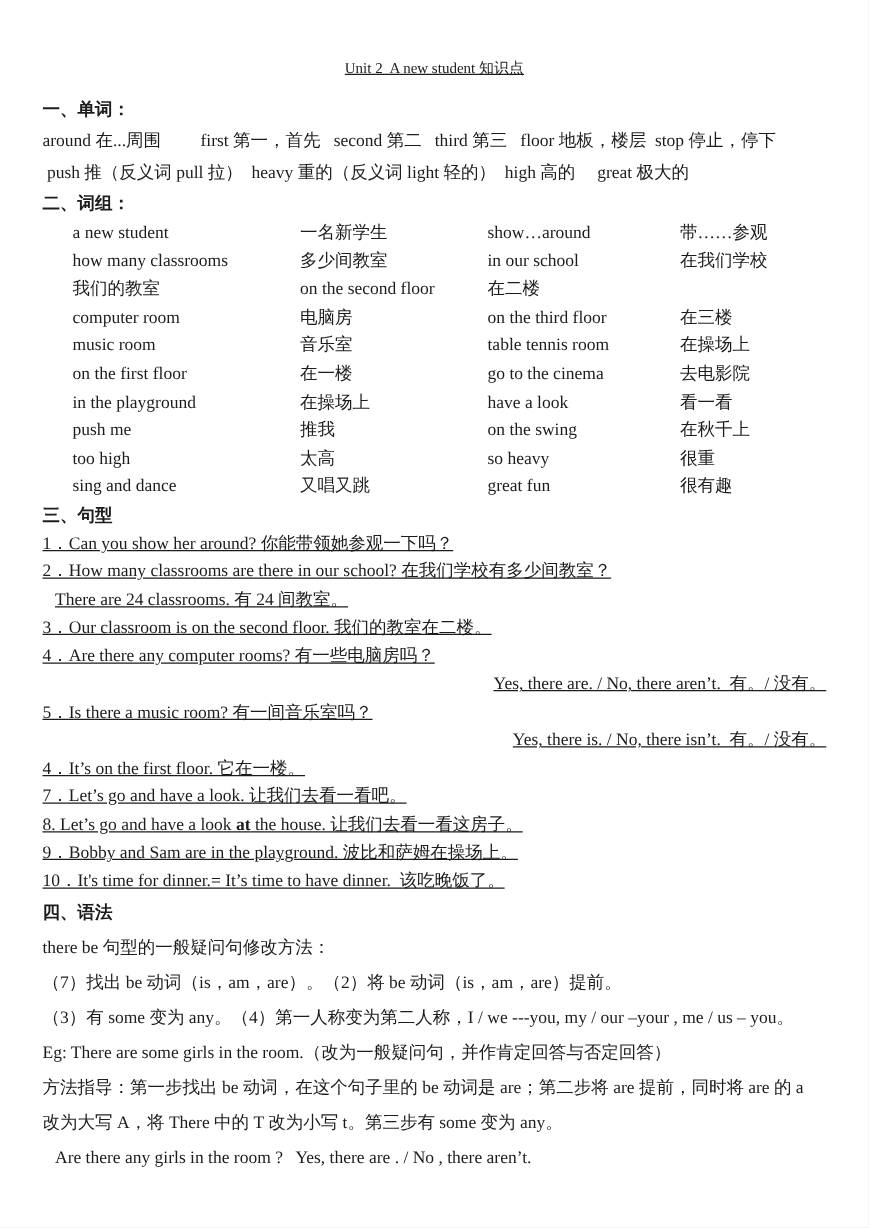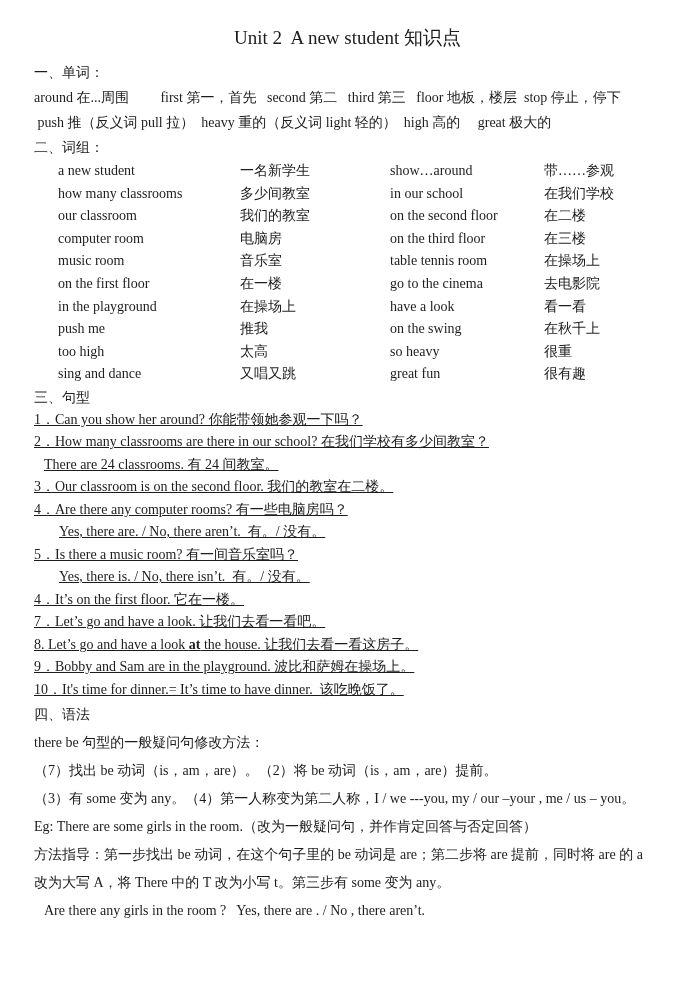--- a/index.html
+++ b/index.html
@@ -11,34 +11,35 @@
     background: #ffffff;
     color: #1c1c1c;
     font-family: "Liberation Serif", "DejaVu Serif", serif;
     font-size: 14px;
     box-sizing: border-box;
     padding: 28px 34px 0 34px;
     overflow: hidden;
   }
   .title {
     text-align: center;
-    font-size: 19px;
+    font-size: 12px;
     line-height: 20px;
-    margin: 0 0 12px 0;
+    margin: 16px 0 12px 0;
     white-space: pre;
+    text-decoration: underline;
   }
   p { margin: 0; }
-  .h  { line-height: 25px; white-space: pre; }
+  .h  { line-height: 25px; white-space: pre; font-weight: bold; }
   .ln { line-height: 25px; white-space: pre; }
   .sentences .h  { line-height: 23px; }
   .sentences .ln { line-height: 22.5px; text-decoration: underline; }
   .grammar .h    { line-height: 28px; }
   .grammar .ln   { line-height: 28px; }
   .ind1 { padding-left: 10px; }
-  .ind2 { padding-left: 25px; }
+  .ind2 { padding-left: 25px; text-align: right; }
   .b { font-weight: bold; }
   .ptable { }
   .prow {
     display: grid;
     grid-template-columns: 182px 150px 154px 1fr;
     line-height: 22.6px;
     white-space: pre;
     margin-left: 24px;
   }
   .pc { display: block; }
@@ -65,21 +66,20 @@
         <span class="pc">show…around</span>
         <span class="pc">带……参观</span>
       </div>
       <div class="prow">
         <span class="pc">how many classrooms</span>
         <span class="pc">多少间教室</span>
         <span class="pc">in our school</span>
         <span class="pc">在我们学校</span>
       </div>
       <div class="prow">
-        <span class="pc">our classroom</span>
         <span class="pc">我们的教室</span>
         <span class="pc">on the second floor</span>
         <span class="pc">在二楼</span>
       </div>
       <div class="prow">
         <span class="pc">computer room</span>
         <span class="pc">电脑房</span>
         <span class="pc">on the third floor</span>
         <span class="pc">在三楼</span>
       </div>

